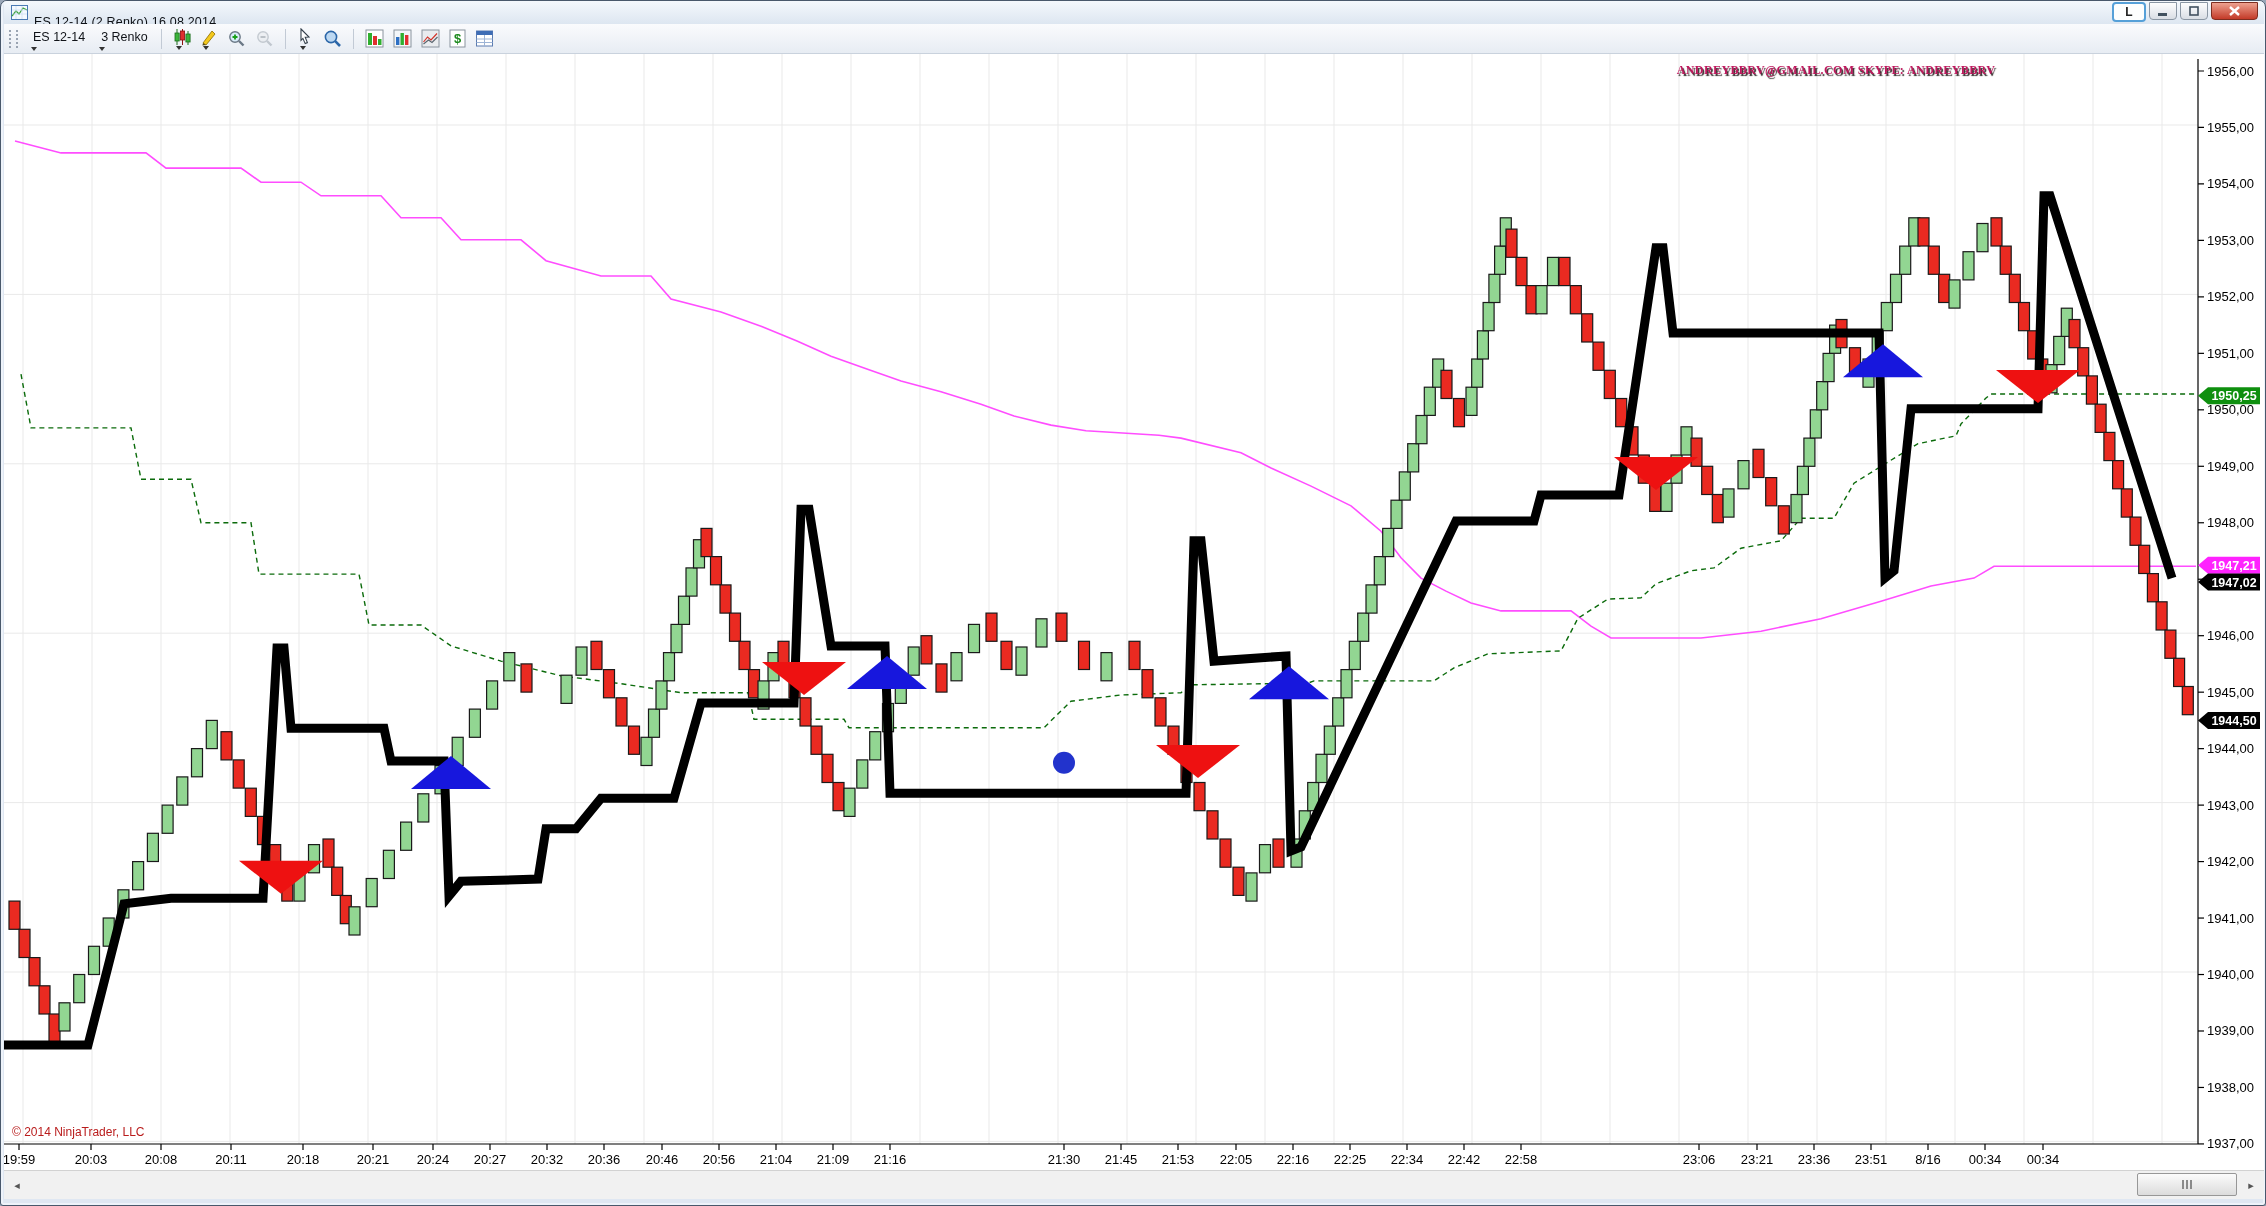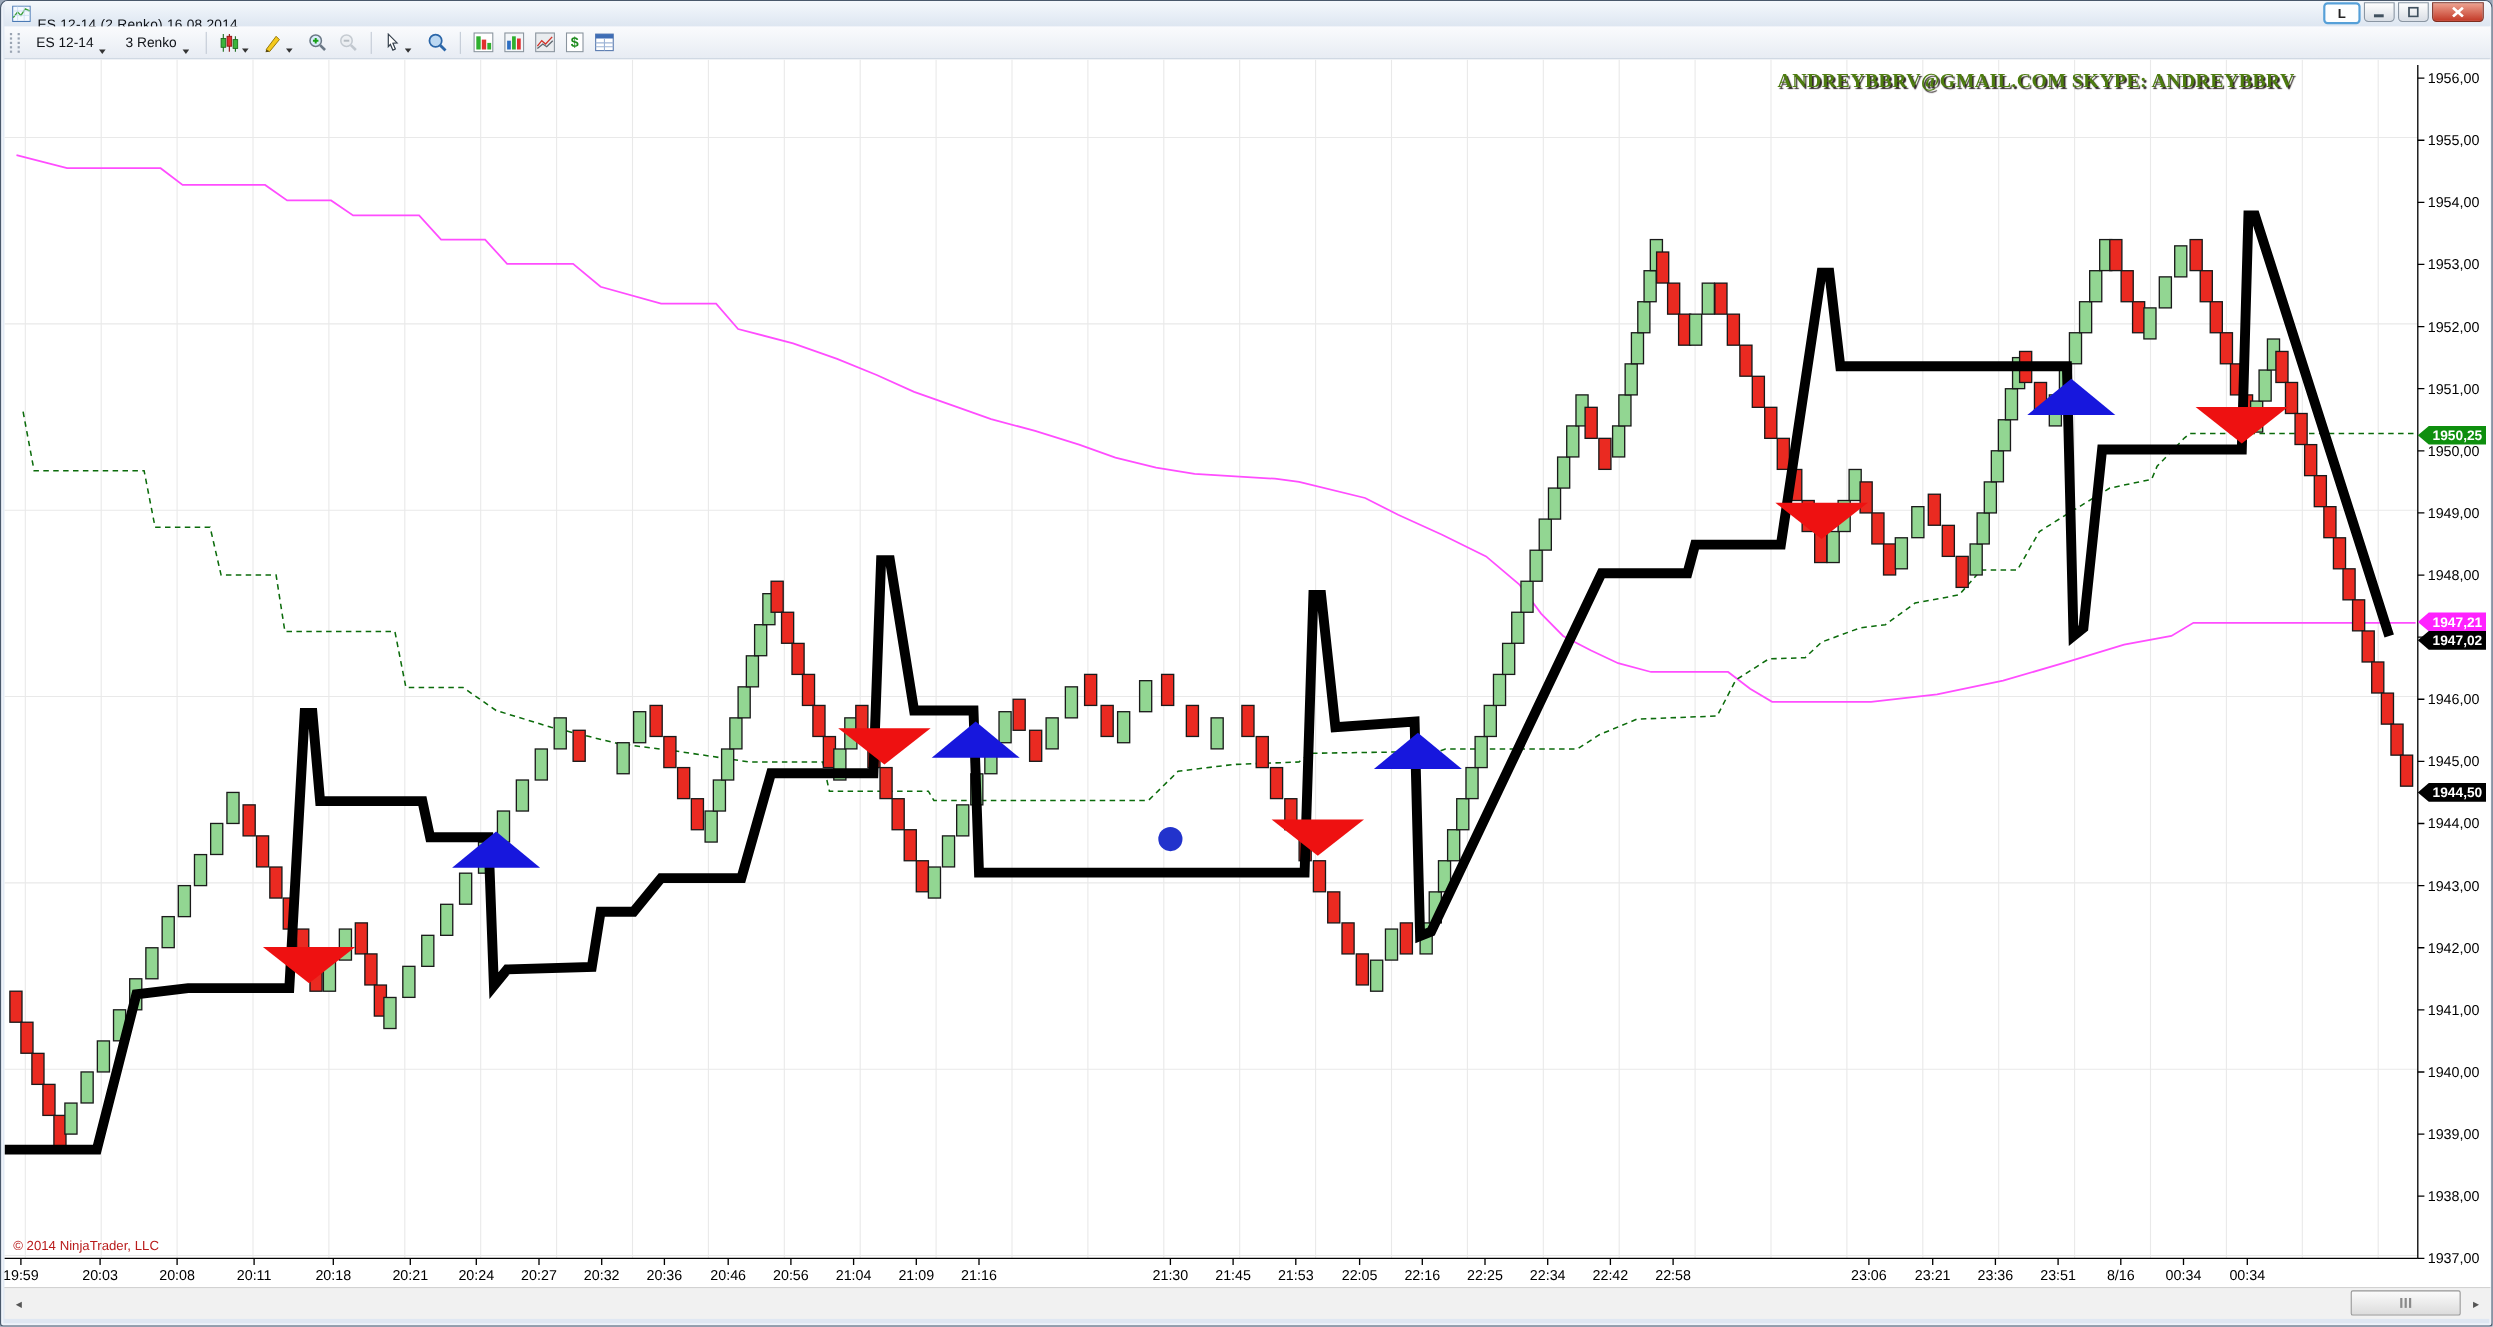--- a/index.html
+++ b/index.html
@@ -23,29 +23,29 @@
   .wglyph{display:block;}
   
   #toolbar{position:absolute;left:3px;top:23px;width:2260px;height:30px;
            background:linear-gradient(#fafbfd,#e7ecf3);border-bottom:1px solid #c9d2dd;
            display:flex;align-items:center;gap:5px;padding-left:5px;box-sizing:border-box;}
   .grip{width:5px;height:18px;border-left:2px dotted #9aa4b2;border-right:2px dotted #9aa4b2;margin-right:3px;}
   .tb-label{font-size:12.5px;color:#101318;padding:3px 2px 3px 5px;}
   .caret{width:0;height:0;border-left:3.5px solid transparent;border-right:3.5px solid transparent;
          border-top:4px solid #333;display:inline-block;margin:0 4px 0 3px;}
   .tb-sep{width:1px;height:20px;background:#c2cad5;margin:0 4px;}
-  .tb-btn{display:flex;align-items:flex-end;padding:2px;border-radius:2px;}
+  .tb-btn{display:flex;align-items:flex-start;padding:2px;border-radius:2px;flex-direction:column;}
   .tb-btn svg{display:block;}
   
   #chart-svg{position:absolute;left:3px;top:53px;background:#ffffff;}
   #indicator-label{position:absolute;left:12px;top:59px;font-size:11px;color:#2a2a2a;white-space:nowrap;}
   #watermark{position:absolute;left:1615px;top:60px;width:440px;text-align:center;pointer-events:none;}
   #watermark .wm1{font-family:"Liberation Serif",serif;font-weight:bold;font-size:23px;color:#7c0404;
                   text-shadow:2px 2px 1px rgba(10,0,0,.85);letter-spacing:.5px;white-space:nowrap;}
-  #watermark .wm2{font-family:"Liberation Serif",serif;font-weight:bold;font-size:18px;color:#4d7c0f;
+  #watermark .wm2{font-family:"Liberation Serif",serif;font-weight:bold;font-size:12px;color:#be185d;
                   text-shadow:1.5px 1.5px 1px rgba(10,0,0,.85);letter-spacing:.4px;white-space:nowrap;margin-top:2px;}
   #copyright{position:absolute;left:11px;top:1124px;font-size:12px;color:#b91c1c;}
   
   #hscroll{position:absolute;left:3px;top:1169px;width:2260px;height:28px;background:#f1f1f1;
            border-top:1px solid #d2d2d2;}
   .sb-arrow{position:absolute;top:2px;width:22px;height:24px;display:flex;align-items:center;justify-content:center;
             color:#555;font-size:11px;}
   #sb-left{left:2px;} #sb-right{right:2px;}
   #sb-thumb{position:absolute;left:2133px;top:2px;width:100px;height:23px;box-sizing:border-box;
             border:1px solid #979797;border-radius:2px;background:linear-gradient(#fbfbfb,#dcdcdc);

